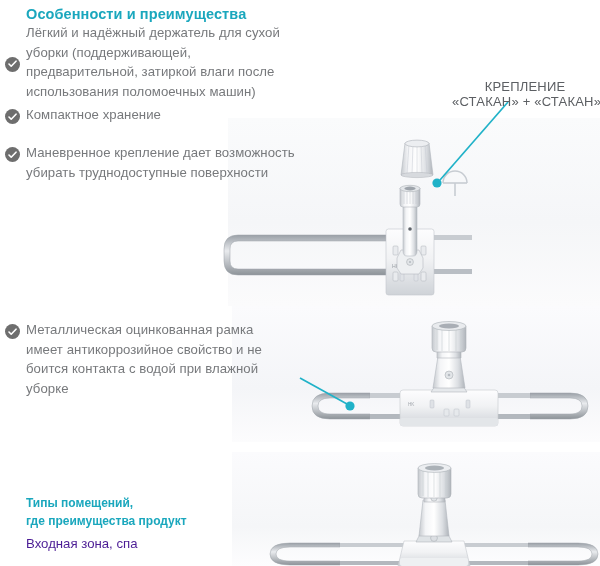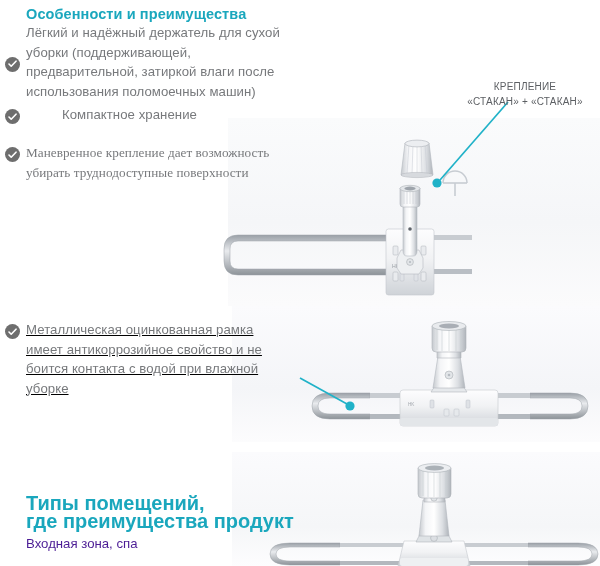--- a/index.html
+++ b/index.html
@@ -22,48 +22,48 @@
            background:linear-gradient(180deg,#fbfbfd 0%,#f5f6f8 65%,#fdfdfe 100%);}
 
   
   .section-title{
     position:absolute;color:#1aa7bd;font-weight:bold;
     font-size:14.5px;letter-spacing:.1px;white-space:nowrap;
   }
   #title-features{left:26px;top:6px;}
   .types-title{
     position:absolute;left:26px;top:494px;color:#1aa7bd;font-weight:bold;
-    font-size:20px;line-height:18px;
+    font-size:12px;line-height:18px;
   }
   .types-title span{display:block;}
 
   .bullet-row{position:absolute;display:flex;align-items:flex-start;}
   .bullet-icon{
     flex:0 0 auto;width:15px;height:15px;border-radius:50%;
     background:#6e6e6e;margin-right:6px;margin-top:4px;position:relative;
   }
   .bullet-icon svg{position:absolute;left:3px;top:3.5px;}
   .bullet-text{
     color:#77797c;font-size:13.2px;line-height:19.5px;
     letter-spacing:.05px;white-space:pre-line;
   }
   #bullet-1{left:5px;top:23px;width:330px;align-items:center;}
-  #bullet-2{left:5px;top:105px;width:300px;gap:36px;}
-  #bullet-3{left:5px;top:143px;width:340px;font-family:Liberation Serif, serif;}
-  #bullet-4{left:5px;top:320px;width:325px;text-decoration:underline;}
+  #bullet-2{left:5px;top:105px;width:300px;}
+  #bullet-3{left:5px;top:143px;width:340px;}
+  #bullet-4{left:5px;top:320px;width:325px;}
 
   .plain-text{
     position:absolute;left:26px;top:534px;
     color:#4c1d95;font-size:13.2px;line-height:19px;
   }
 
   
   .callout-label{
     position:absolute;left:452px;top:80px;width:146px;
-    text-align:center;color:#5c5f63;font-size:10px;
+    text-align:center;color:#5c5f63;font-size:13px;
     line-height:14.5px;letter-spacing:.2px;
   }
   .callout-label span{display:block;white-space:nowrap;}
 
   
   .overlay{position:absolute;left:0;top:0;width:600px;height:566px;pointer-events:none;}
 </style>
 </head>
 <body>
 

